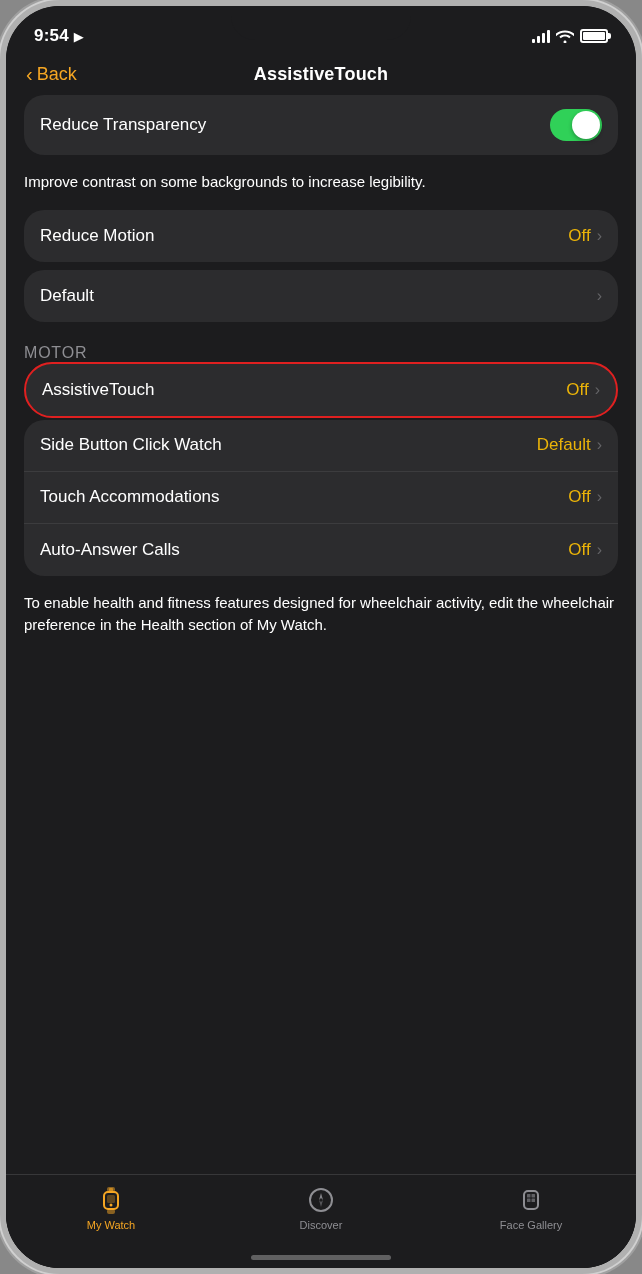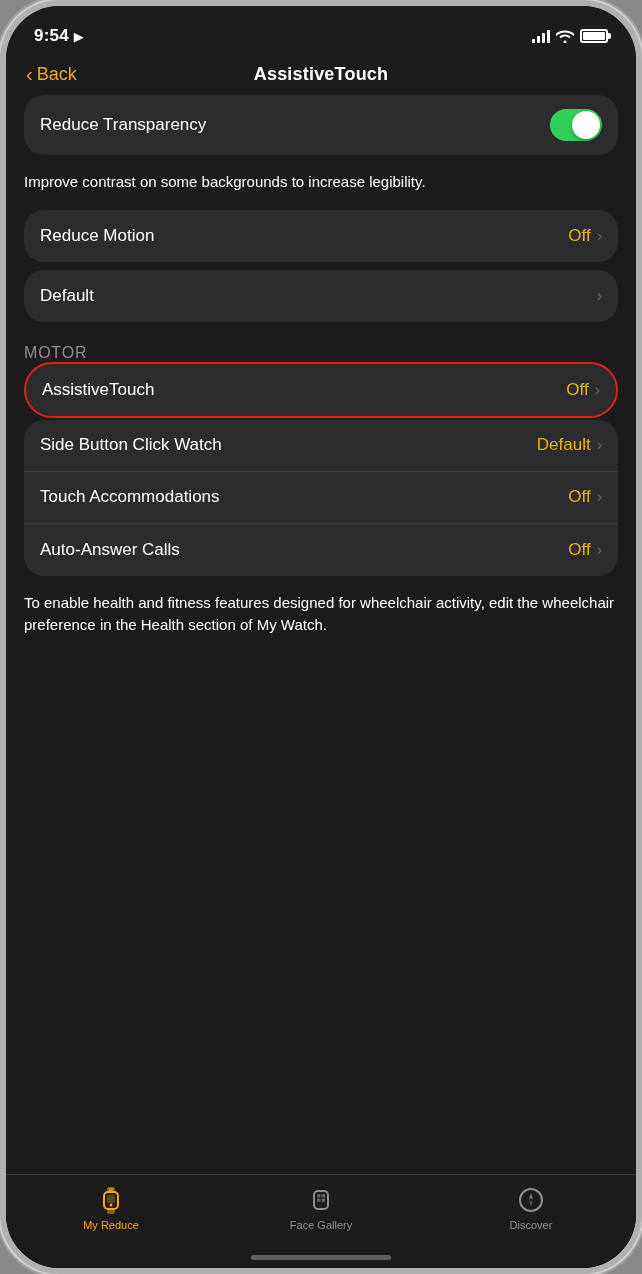--- a/index.html
+++ b/index.html
@@ -502,46 +502,46 @@
 
             <rect x="12" y="3" width="4" height="4" rx="1" fill="#f5a623" opacity="0.6"></rect>
 
             <rect x="10" y="2" width="8" height="5" rx="2" fill="#f5a623" opacity="0.5"></rect>
 
             <rect x="10" y="24" width="8" height="5" rx="2" fill="#f5a623" opacity="0.5"></rect>
 
             <circle cx="14" cy="20" r="1.5" fill="#f5a623"></circle>
           </svg>
         </div>
-        <span class="tab-label active">My Reduce</span>
+        <span class="tab-label active">My Watch</span>
+      </div>
+
+      <div class="tab-item">
+        <div class="tab-icon">
+          <svg width="28" height="28" viewBox="0 0 28 28" fill="none">
+            <circle cx="14" cy="14" r="11" stroke="#8e8e93" stroke-width="2" fill="none"></circle>
+
+            <polygon points="14,7 16,14 14,12 12,14" fill="#8e8e93" opacity="0.9"></polygon>
+            <polygon points="14,21 12,14 14,16 16,14" fill="#8e8e93" opacity="0.5"></polygon>
+          </svg>
+        </div>
+        <span class="tab-label inactive">Discover</span>
       </div>
 
       <div class="tab-item">
         <div class="tab-icon">
           <svg width="28" height="30" viewBox="0 0 28 30" fill="none">
 
             <rect x="7" y="6" width="14" height="18" rx="4" stroke="#8e8e93" stroke-width="2" fill="none"></rect>
 
             <rect x="10" y="9" width="3.5" height="3.5" rx="0.5" fill="#8e8e93" opacity="0.6"></rect>
             <rect x="14.5" y="9" width="3.5" height="3.5" rx="0.5" fill="#8e8e93" opacity="0.6"></rect>
             <rect x="10" y="13.5" width="3.5" height="3.5" rx="0.5" fill="#8e8e93" opacity="0.6"></rect>
             <rect x="14.5" y="13.5" width="3.5" height="3.5" rx="0.5" fill="#8e8e93" opacity="0.6"></rect>
           </svg>
         </div>
         <span class="tab-label inactive">Face Gallery</span>
       </div>
-
-      <div class="tab-item">
-        <div class="tab-icon">
-          <svg width="28" height="28" viewBox="0 0 28 28" fill="none">
-            <circle cx="14" cy="14" r="11" stroke="#8e8e93" stroke-width="2" fill="none"></circle>
-
-            <polygon points="14,7 16,14 14,12 12,14" fill="#8e8e93" opacity="0.9"></polygon>
-            <polygon points="14,21 12,14 14,16 16,14" fill="#8e8e93" opacity="0.5"></polygon>
-          </svg>
-        </div>
-        <span class="tab-label inactive">Discover</span>
-      </div>
     </div>
 
     <div class="home-indicator"></div>
   </div>
 </div>
 
 </body></html>

